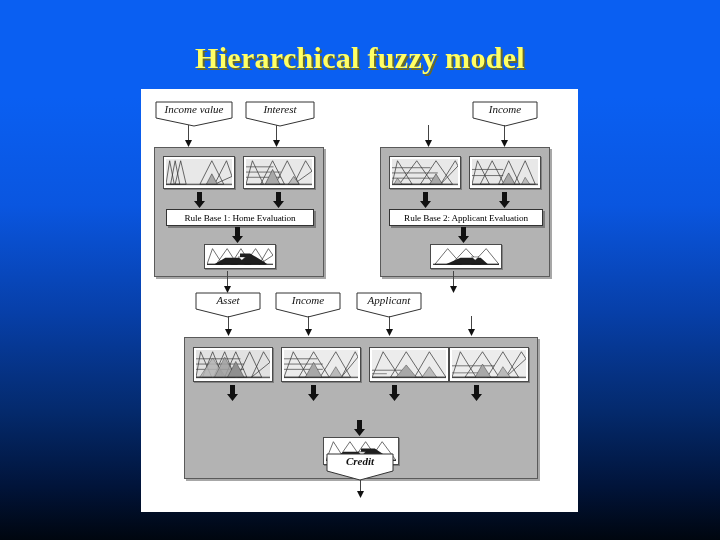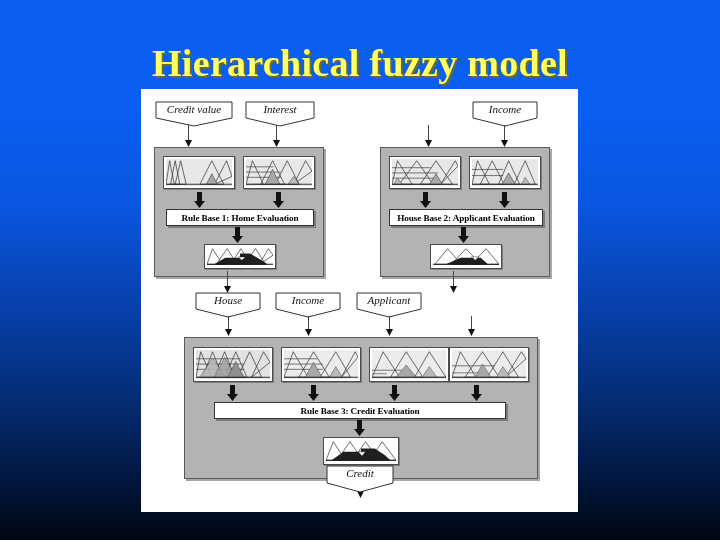--- a/index.html
+++ b/index.html
@@ -8,21 +8,21 @@
     font-family:"Liberation Serif",serif;
     background:linear-gradient(180deg,#0a5ff2 0%,#0a5ff2 18%,#0a56e0 38%,#073fa8 58%,#042a6d 76%,#01143a 90%,#00060f 100%);
   }
   #slide{position:relative;width:720px;height:540px;}
 
   
   #title{
     position:absolute;left:0;top:41px;width:720px;
     text-align:center;
     font-family:"Liberation Serif",serif;
-    font-weight:bold;font-size:38px;
+    font-weight:bold;font-size:30px;
     color:#ffff66;
     text-shadow:2px 2px 0 #6b6b23;
     letter-spacing:.3px;
   }
 
   
   #canvas{
     position:absolute;left:141px;top:89px;width:437px;height:423px;
     background:#ffffff;
   }
@@ -43,21 +43,21 @@
     font-family:"Liberation Serif",serif;
     font-style:italic;font-size:11px;color:#111;
     line-height:17px;
   }
 
   
   .rulebar{
     position:absolute;background:#fff;border:1px solid #333;
     box-shadow:2px 2px 0 rgba(70,70,70,.5);
     font-family:"Liberation Serif",serif;
-    font-weight:bold;font-size:9.2px;color:#000;
+    font-weight:normal;font-size:9.2px;color:#000;
     text-align:center;letter-spacing:-.1px;
     display:flex;align-items:center;justify-content:center;
   }
 
   
   .mfbox{
     position:absolute;background:#fff;
     border:1px solid #4a4a4a;
     padding:2px;box-sizing:border-box;
     box-shadow:1px 1px 0 rgba(80,80,80,.5);
@@ -76,21 +76,21 @@
 <div id="slide">
 
   <div id="title">Hierarchical fuzzy model</div>
 
   <div id="canvas">
 
     <div class="pent" style="left:14px;top:12px;width:78px;height:26px;">
       <svg width="78" height="26" viewBox="0 0 78 26">
         <polygon points="1,1 77,1 77,17 39,25 1,17" fill="#fff" stroke="#333" stroke-width="1"></polygon>
       </svg>
-      <span>Credit value</span>
+      <span>Income value</span>
     </div>
     <div class="pent" style="left:104px;top:12px;width:70px;height:26px;">
       <svg width="70" height="26" viewBox="0 0 70 26">
         <polygon points="1,1 69,1 69,17 35,25 1,17" fill="#fff" stroke="#333" stroke-width="1"></polygon>
       </svg>
       <span>Interest</span>
     </div>
 
     <div class="tarrow" style="left:43px;top:36px;">
       <svg width="9" height="24" viewBox="0 0 9 24">
@@ -230,21 +230,21 @@
             <polygon points="4,0 9,0 9,9 12,9 6.5,16 1,9 4,9" fill="#111"></polygon>
           </svg>
       </div>
       <div class="barrow" style="left:117px;top:44px;">
         <svg width="13" height="16" viewBox="0 0 13 16">
             <polygon points="4,0 9,0 9,9 12,9 6.5,16 1,9 4,9" fill="#111"></polygon>
           </svg>
       </div>
 
       <div class="rulebar" style="left:8px;top:61px;width:152px;height:15px;">
-        <span>House Base 2:  Applicant Evaluation</span>
+        <span>Rule Base 2:  Applicant Evaluation</span>
       </div>
 
       <div class="barrow" style="left:76px;top:79px;">
         <svg width="13" height="16" viewBox="0 0 13 16">
             <polygon points="4,0 9,0 9,9 12,9 6.5,16 1,9 4,9" fill="#111"></polygon>
           </svg>
       </div>
 
       <div class="mfbox" style="left:49px;top:96px;width:72px;height:25px;">
         <svg viewBox="0 0 72 23" preserveAspectRatio="none">
@@ -269,21 +269,21 @@
       <svg width="9" height="24" viewBox="0 0 9 24">
         <line x1="4.5" y1="0" x2="4.5" y2="16" stroke="#444" stroke-width="1"></line>
         <polygon points="4.5,22 1,15 8,15" fill="#111"></polygon>
       </svg>
     </div>
 
     <div class="pent" style="left:54px;top:203px;width:66px;height:26px;">
       <svg width="66" height="26" viewBox="0 0 66 26">
         <polygon points="1,1 65,1 65,17 33,25 1,17" fill="#fff" stroke="#333" stroke-width="1"></polygon>
       </svg>
-      <span>House</span>
+      <span>Asset</span>
     </div>
     <div class="pent" style="left:134px;top:203px;width:66px;height:26px;">
       <svg width="66" height="26" viewBox="0 0 66 26">
         <polygon points="1,1 65,1 65,17 33,25 1,17" fill="#fff" stroke="#333" stroke-width="1"></polygon>
       </svg>
       <span>Income</span>
     </div>
     <div class="pent" style="left:215px;top:203px;width:66px;height:26px;">
       <svg width="66" height="26" viewBox="0 0 66 26">
         <polygon points="1,1 65,1 65,17 33,25 1,17" fill="#fff" stroke="#333" stroke-width="1"></polygon>
@@ -396,23 +396,20 @@
         <svg width="13" height="16" viewBox="0 0 13 16">
             <polygon points="4,0 9,0 9,9 12,9 6.5,16 1,9 4,9" fill="#111"></polygon>
           </svg>
       </div>
       <div class="barrow" style="left:285px;top:47px;">
         <svg width="13" height="16" viewBox="0 0 13 16">
             <polygon points="4,0 9,0 9,9 12,9 6.5,16 1,9 4,9" fill="#111"></polygon>
           </svg>
       </div>
 
-      <div class="rulebar" style="left:29px;top:64px;width:290px;height:15px;">
-        <span>Rule Base 3:  Credit Evaluation</span>
-      </div>
 
       <div class="barrow" style="left:168px;top:82px;">
         <svg width="13" height="16" viewBox="0 0 13 16">
             <polygon points="4,0 9,0 9,9 12,9 6.5,16 1,9 4,9" fill="#111"></polygon>
           </svg>
       </div>
 
       <div class="mfbox" style="left:138px;top:99px;width:76px;height:28px;">
         <svg viewBox="0 0 76 26" preserveAspectRatio="none">
           <rect x="0" y="0" width="76" height="26" fill="#fff"></rect>
@@ -427,21 +424,21 @@
       </div>
     </div>
 
     <div class="tarrow" style="left:215px;top:385px;">
       <svg width="9" height="26" viewBox="0 0 9 26">
         <line x1="4.5" y1="0" x2="4.5" y2="18" stroke="#444" stroke-width="1"></line>
         <polygon points="4.5,24 1,17 8,17" fill="#111"></polygon>
       </svg>
     </div>
 
-    <div class="pent" style="left:185px;top:376px;width:68px;height:28px;">
+    <div class="pent" style="left:185px;top:364px;width:68px;height:28px;font-weight:bold;">
       <svg width="68" height="28" viewBox="0 0 68 28">
         <polygon points="1,1 67,1 67,18 34,27 1,18" fill="#fff" stroke="#333" stroke-width="1"></polygon>
       </svg>
       <span>Credit</span>
     </div>
 
   </div>
 </div>
 
 </body></html>

